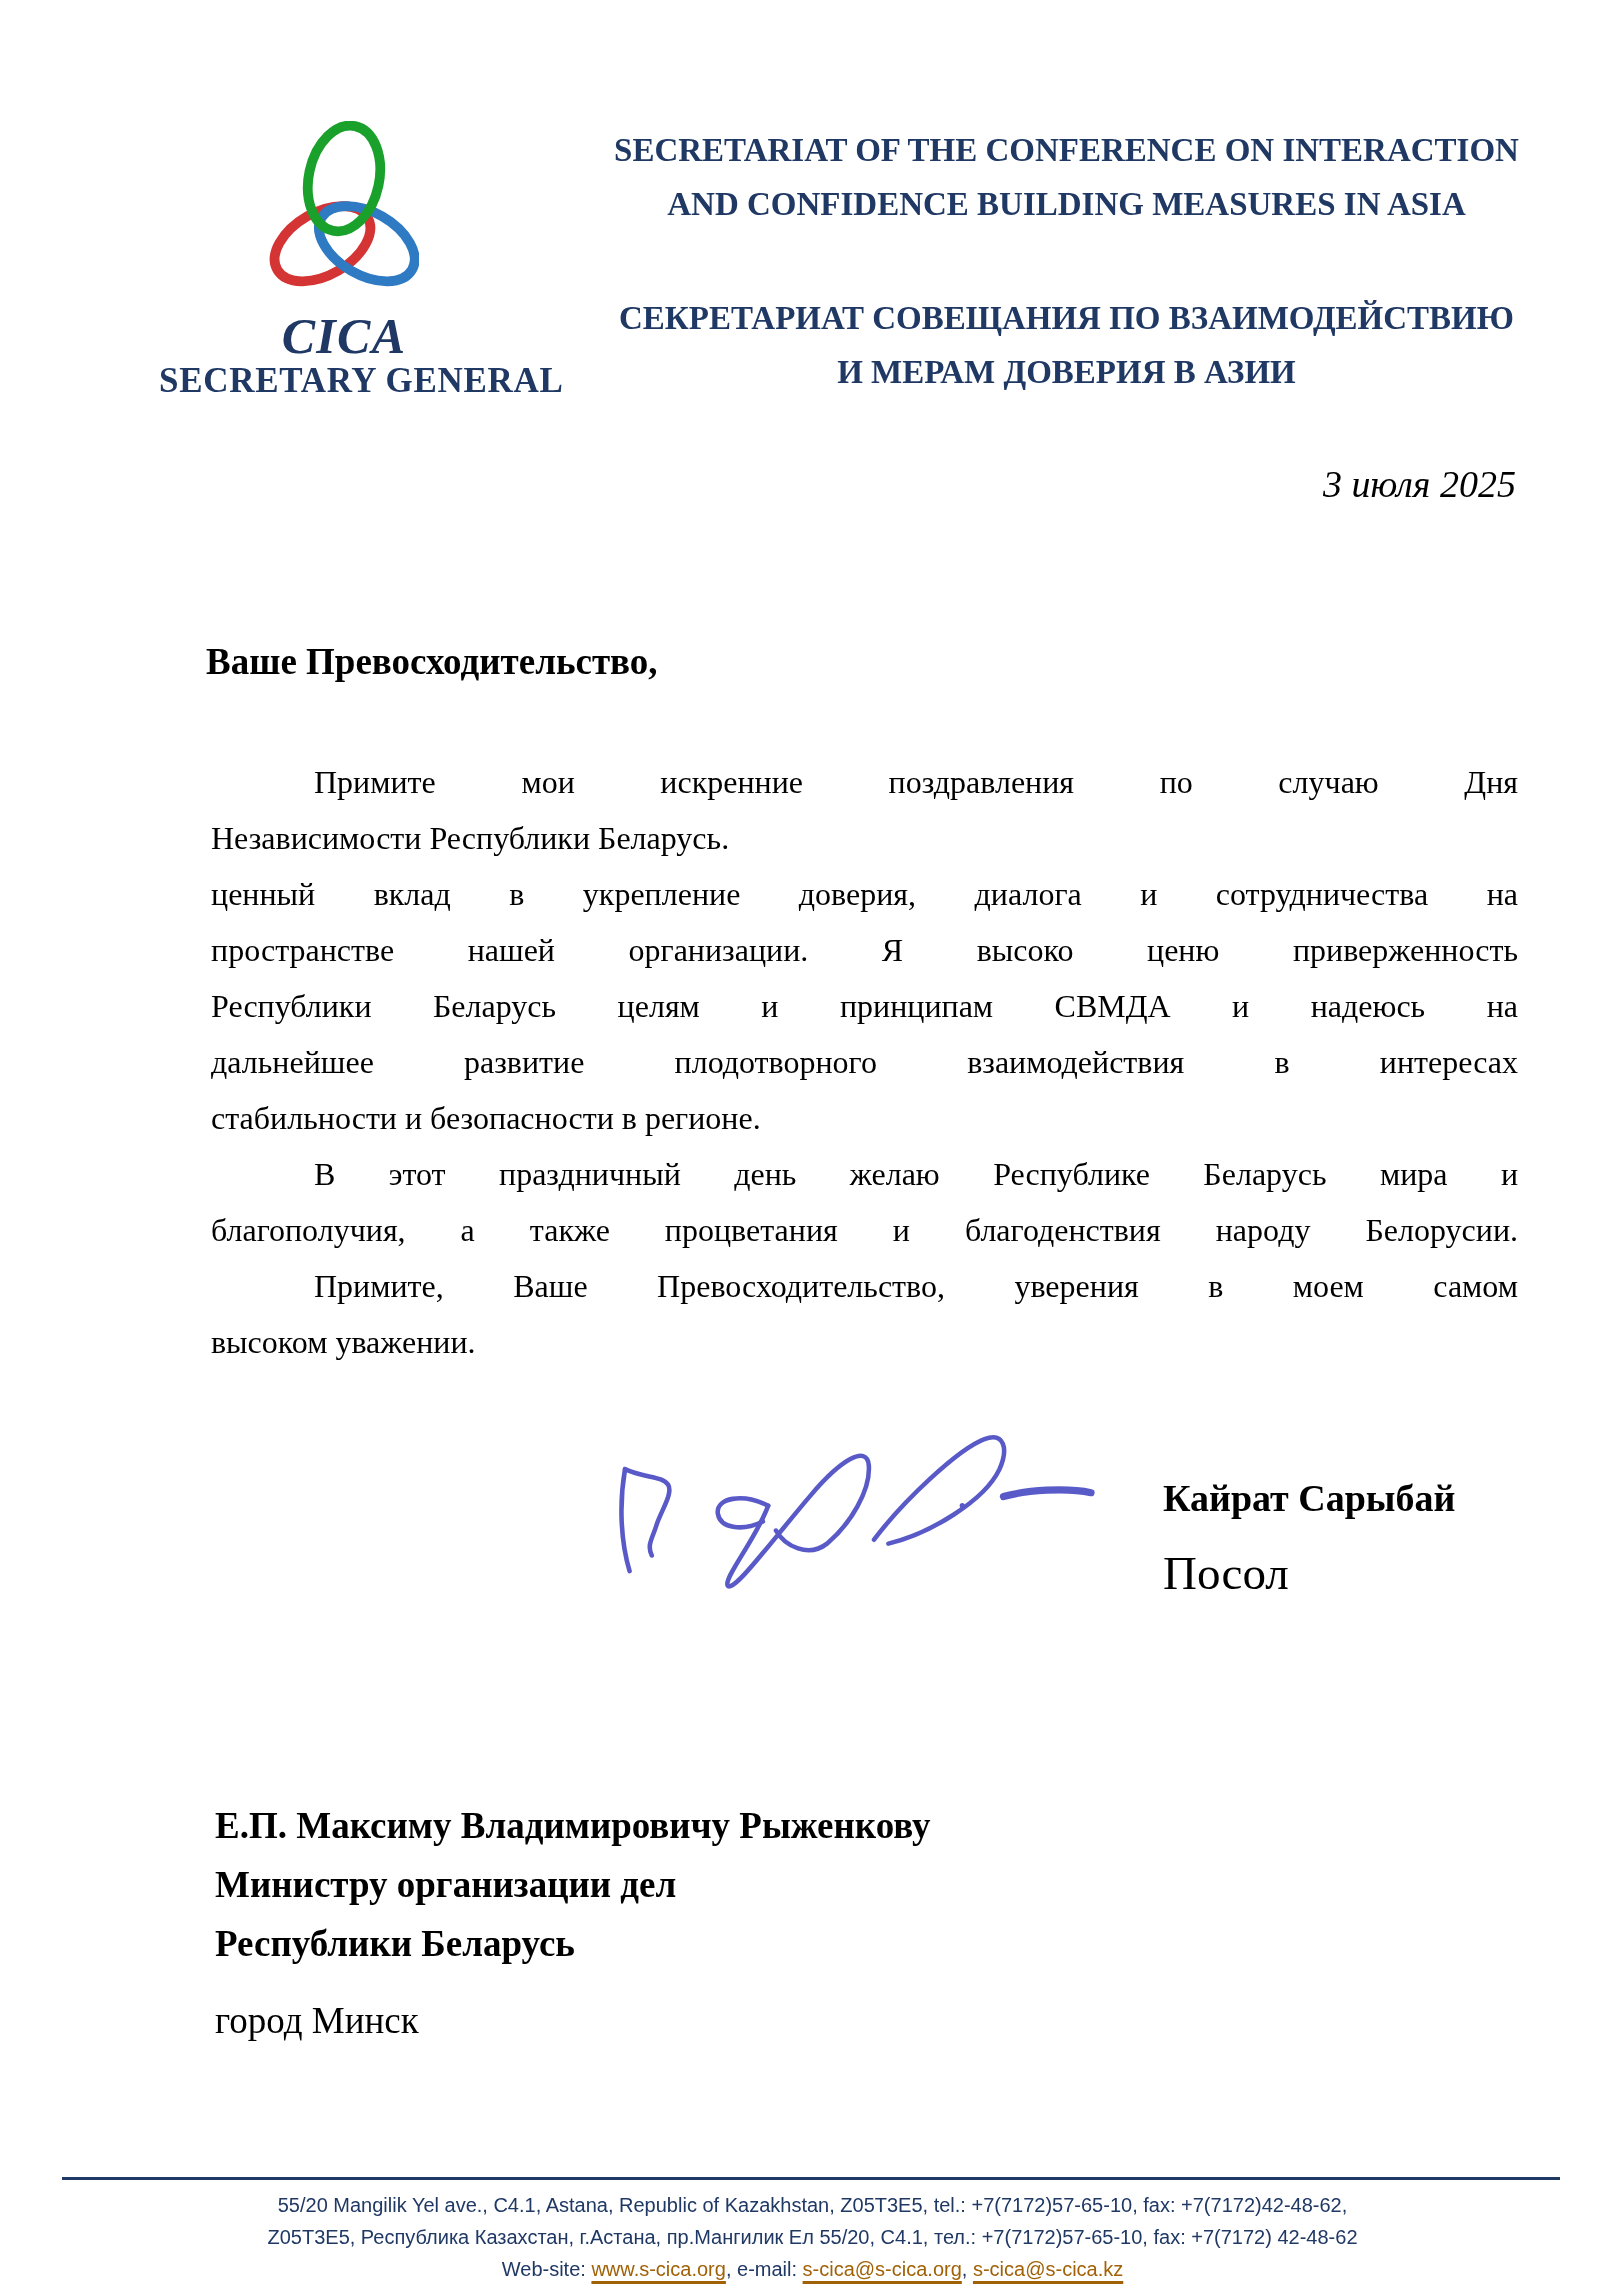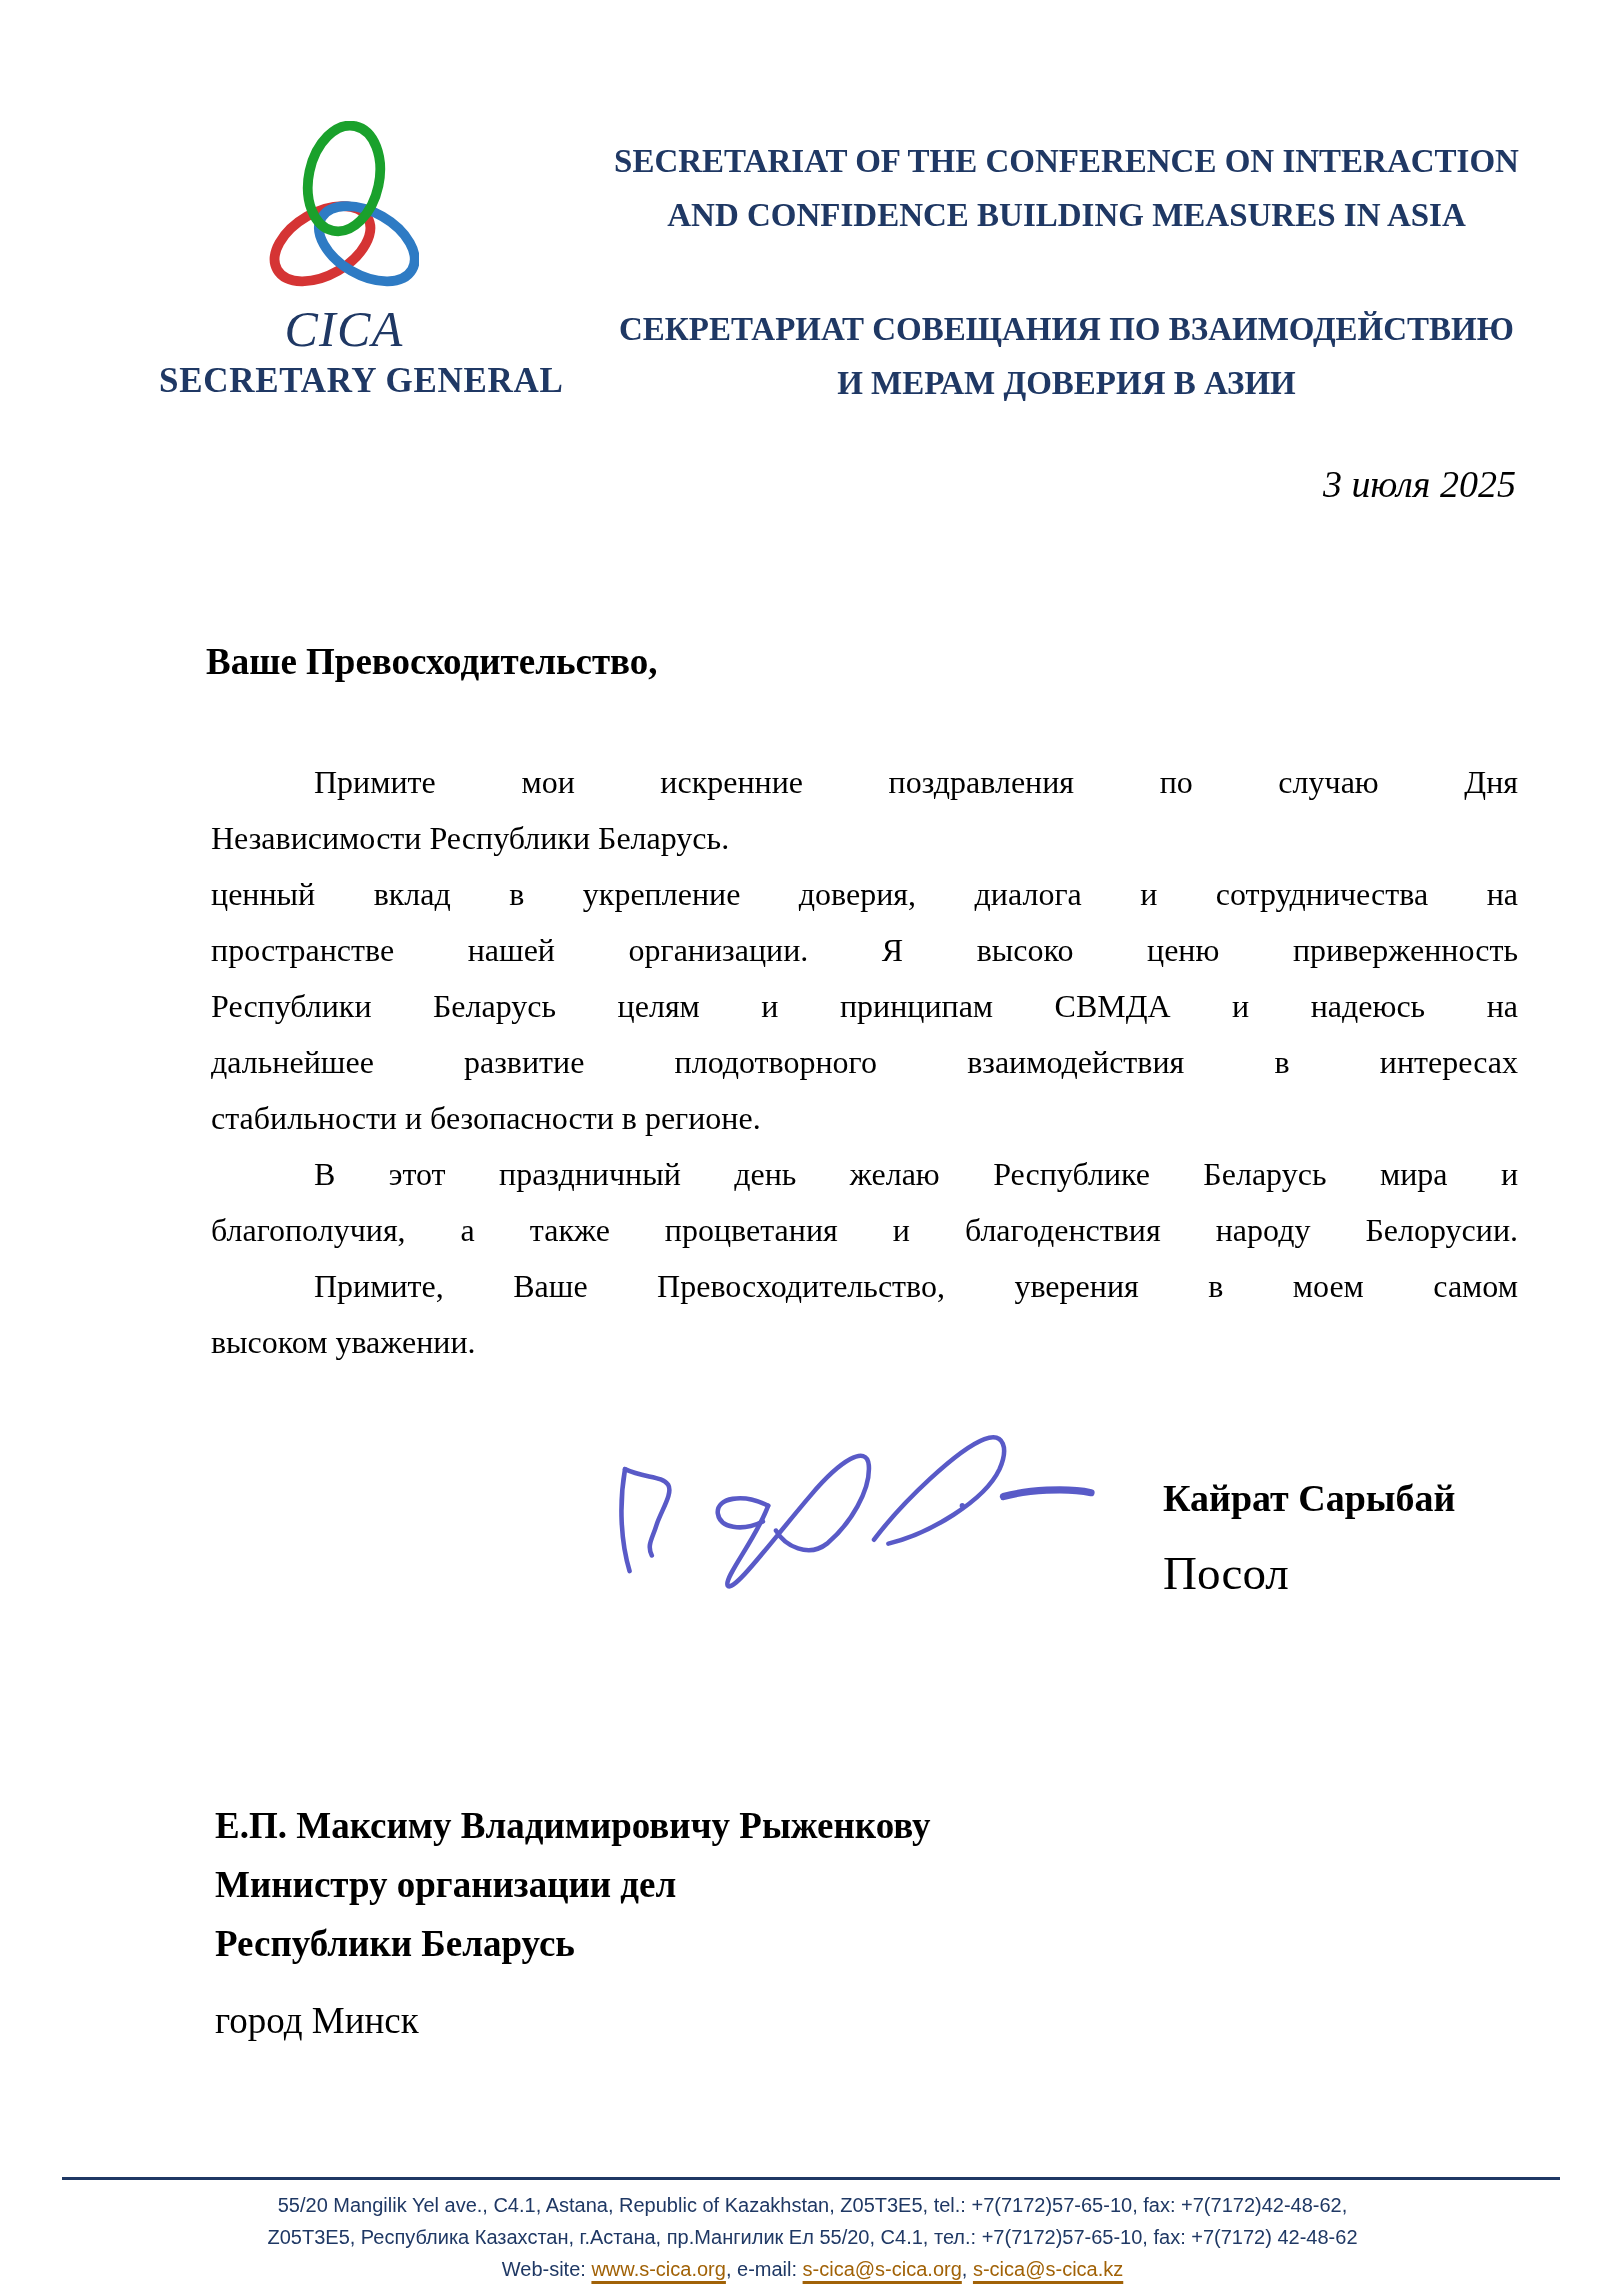--- a/index.html
+++ b/index.html
@@ -15,40 +15,40 @@
   }
   
   .logo-block {
     position: absolute;
     left: 262px; top: 121px;
     width: 164px;
     text-align: center;
   }
   .logo-svg { display: block; margin: 0 auto; }
   .cica-acronym {
-    margin-top: 8px;
+    margin-top: 15px;
     font-style: italic;
-    font-weight: normal;
+    font-weight: bold;
     font-size: 50px;
     letter-spacing: 1.3px;
     color: #1F3864;
   }
   .secretary-general {
     position: absolute;
     left: 149px; top: 361px;
     font-weight: bold;
     font-size: 35px;
     letter-spacing: 0.7px;
     white-space: nowrap;
     color: #1F3864;
     margin-left: 10px;
   }
   .org-titles {
     position: absolute;
-    left: 556px; top: 134px;
+    left: 556px; top: 123px;
     width: 1021px;
     text-align: center;
     color: #1F3864;
     font-weight: bold;
   }
   .org-title-line {
     font-size: 33px;
     line-height: 54px;
     white-space: nowrap;
   }

